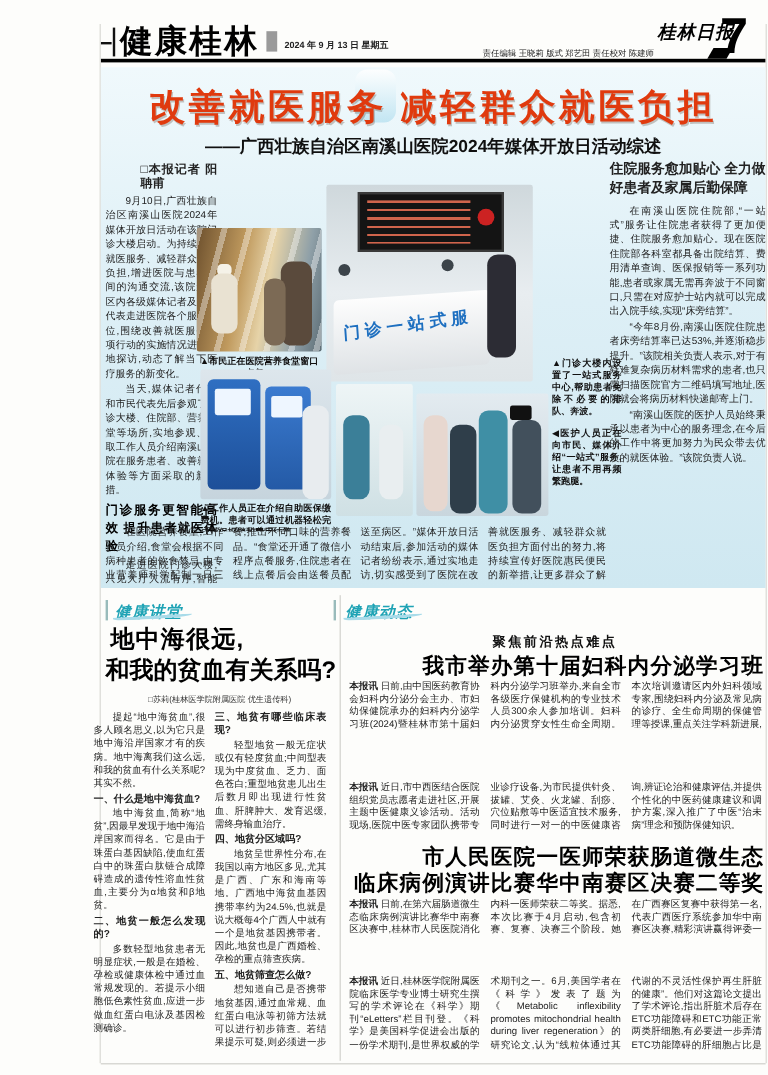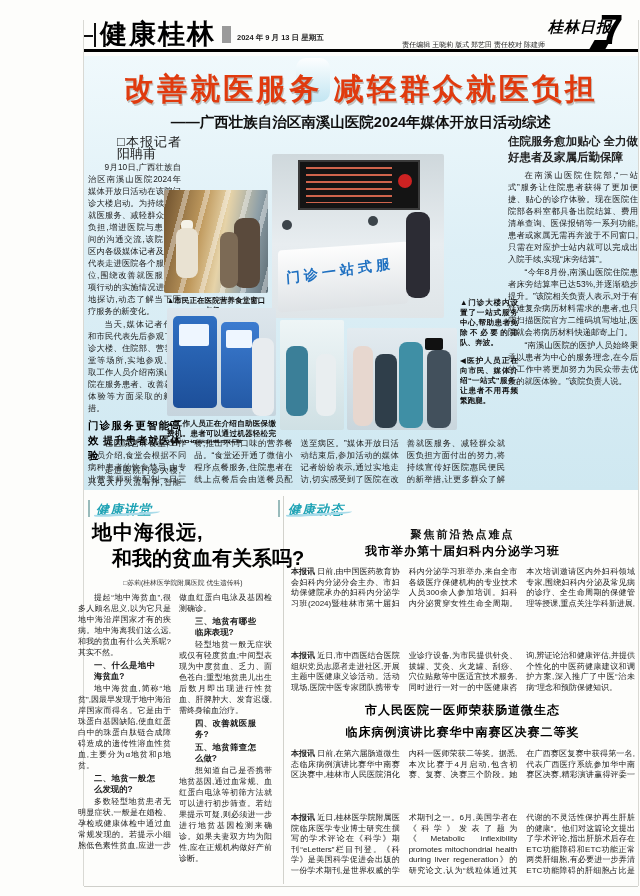--- a/index.html
+++ b/index.html
@@ -22,21 +22,21 @@
   .edge-r { left:638px; top:20px; width:1px; height:866px; background:#d9d9d4; }
   .edge-b { left:84px; top:886px; width:554px; height:1px; background:#cfcfca; }
 
   
   #panel { left:84px; top:56px; width:554px; height:434px; background:linear-gradient(180deg,#f0f9fc 0%,#ddeff6 45%,#cfe8f1 100%); }
   .deco-blob { left:212px; top:2px; width:34px; height:44px; border-radius:10px; background:linear-gradient(180deg,rgba(255,255,255,.85),rgba(160,215,235,.55)); }
   .m-headline { left:0; top:13px; width:554px; text-align:center; font-size:30px; font-weight:900; letter-spacing:3px; color:#e03a0e; text-shadow:1px 1.5px 0 rgba(60,30,10,.25); }
   .m-subhead { left:0; top:57px; width:554px; text-align:center; font-size:14.5px; font-weight:700; color:#101010; }
   .tcol { font-size:8.3px; line-height:12px; text-align:justify; color:#222; overflow:hidden; }
   .tcol p { text-indent:2em; margin-bottom:1px; }
-  .byline { font-size:13px; font-weight:400; text-indent:0 !important;padding-left:29px; }
+  .byline { font-size:10px; font-weight:700; text-indent:0 !important;padding-left:29px; }
   .subhd { font-size:10.5px; line-height:15px; font-weight:900; color:#000; margin:4px 0; text-indent:0 !important; }
   .lcol { left:4px; top:80px; width:93px; height:352px; }
   .rcol { left:424px; top:77px; width:130px; height:357px; }
   .rhead { font-size:11.5px; line-height:16px; font-weight:900; margin-bottom:4px; }
   .bstrip { left:4px; top:381px; width:417px; height:50px; column-count:4; column-gap:8px; }
 
   
   .photo { overflow:hidden; border-radius:2px; }
   .cap { font-size:7.6px; line-height:10px; font-weight:700; color:#111; text-align:justify; overflow:hidden; }
   .ph-canteen { left:80px; top:134px; width:104px; height:103px;
@@ -69,27 +69,27 @@
   .cap-kiosk { left:83px; top:363px; width:109px; height:24px; }
   .cap-counter { left:376px; top:242px; width:58px; height:52px; }
   .cap-media { left:376px; top:300px; width:58px; height:78px; }
 
   
   .vdiv { left:283px; top:496px; width:1px; height:388px; background:#d2d2cc; }
   .banner-tick { width:2px; height:17px; background:#9bb; }
   .banner-txt { font-size:13px; font-weight:900; color:#1fa3b5; letter-spacing:1px; font-style:italic;text-align:center; }
   .banner-swoosh { height:4px; border-bottom:3px solid #a8dbe9; border-radius:0 0 60% 40%; transform:rotate(-3deg); }
   .lec-t1 { left:92px; top:519px; font-size:20px; font-weight:900; letter-spacing:1px; color:#000; }
-  .lec-t2 { left:88px; top:545px; font-size:20px; font-weight:900; color:#000;margin-left:24px; }
+  .lec-t2 { left:88px; top:545px; font-size:20px; font-weight:900; color:#000; }
   .lec-by { left:86px; top:578px; width:194px; text-align:center; font-size:6.8px; color:#333; }
   .lec-body { left:78px; top:592px; width:194px; height:292px; column-count:2; column-gap:8px; font-size:8px; line-height:11px; text-align:justify; color:#222; overflow:hidden; }
-  .lec-body .sh { font-weight:900; font-size:8.4px; margin:2px 16px 1px; }
+  .lec-body .sh { font-weight:900; font-size:8.4px; margin:2px 0 1px; }
   .lec-body p { text-indent:2em; }
   .news-kicker { left:288px; top:527px; width:349px; text-align:center; font-size:11px; font-weight:900; color:#111; letter-spacing:2px; }
-  .nhl { left:288px; width:349px; text-align:center; font-size:12px; font-weight:900; color:#000; letter-spacing:1px; }
+  .nhl { left:288px; width:349px; text-align:right; font-size:18px; font-weight:900; color:#000; letter-spacing:1px; }
   .nbody { left:291px; width:344px; column-count:3; column-gap:9px; font-size:8px; line-height:10.5px; text-align:justify; color:#222; overflow:hidden; }
   .nbody b { font-weight:900; }
 </style>
 </head>
 <body>
 
 <div id="page">
 
   <div class="abs hdr-dash"></div>
   <div class="abs hdr-vbar"></div>
@@ -161,21 +161,21 @@
       <div class="p" style="left:52px;top:14px;width:24px;height:86px;background:#3f8fa5;"></div>
       <div class="p" style="left:80px;top:22px;width:24px;height:78px;background:#42505c;"></div>
       <div class="p" style="left:78px;top:10px;width:18px;height:12px;background:#111;border-radius:2px;"></div>
     </div>
 
     <div class="abs cap cap-counter">▲门诊大楼内设置了一站式服务中心,帮助患者免除不必要的排队、奔波。</div>
     <div class="abs cap cap-media">◀医护人员正在向市民、媒体介绍“一站式”服务,让患者不用再频繁跑腿。</div>
 
     <div class="abs tcol rcol">
       <div class="rhead">住院服务愈加贴心  全力做好患者及家属后勤保障</div>
-      <p>在南溪山医院住院部,“一站式”服务让住院患者获得了更加便捷、贴心的诊疗体验。现在医院住院部各科室都具备出院结算、费用清单查询、医保报销等一系列功能,患者或家属无需再奔波于不同窗口,只需在对应护士站内就可以完成出入院手续,实现“床旁结算”。</p>
+      <p>在南溪山医院住院部,“一站式”服务让住院患者获得了更加便捷、住院服务愈加贴心。现在医院住院部各科室都具备出院结算、费用清单查询、医保报销等一系列功能,患者或家属无需再奔波于不同窗口,只需在对应护士站内就可以完成出入院手续,实现“床旁结算”。</p>
       <p>“今年8月份,南溪山医院住院患者床旁结算率已达53%,并逐渐稳步提升。”该院相关负责人表示,对于有疑难复杂病历材料需求的患者,也只需扫描医院官方二维码填写地址,医院就会将病历材料快递邮寄上门。</p>
       <p>“南溪山医院的医护人员始终秉承以患者为中心的服务理念,在今后的工作中将更加努力为民众带去优质的就医体验。”该院负责人说。</p>
     </div>
 
     <div class="abs tcol bstrip">
       <p>在医院营养食堂,工作人员介绍,食堂会根据不同病种患者的饮食禁忌,由专业营养师科学配制一日三餐,推出不同口味的营养餐品。“食堂还开通了微信小程序点餐服务,住院患者在线上点餐后会由送餐员配送至病区。”媒体开放日活动结束后,参加活动的媒体记者纷纷表示,通过实地走访,切实感受到了医院在改善就医服务、减轻群众就医负担方面付出的努力,将持续宣传好医院惠民便民的新举措,让更多群众了解并享受到这些实实在在的便利。</p>
     </div>
   </div>
 
   <div class="abs vdiv"></div>
@@ -187,21 +187,22 @@
   <div class="abs lec-t2">和我的贫血有关系吗?</div>
   <div class="abs lec-by">□苏莉(桂林医学院附属医院 优生遗传科)</div>
   <div class="abs lec-body">
     <p>提起“地中海贫血”,很多人顾名思义,以为它只是地中海沿岸国家才有的疾病。地中海离我们这么远,和我的贫血有什么关系呢?其实不然。</p>
     <div class="sh">一、什么是地中海贫血?</div>
     <p>地中海贫血,简称“地贫”,因最早发现于地中海沿岸国家而得名。它是由于珠蛋白基因缺陷,使血红蛋白中的珠蛋白肽链合成障碍造成的遗传性溶血性贫血,主要分为α地贫和β地贫。</p>
     <div class="sh">二、地贫一般怎么发现的?</div>
     <p>多数轻型地贫患者无明显症状,一般是在婚检、孕检或健康体检中通过血常规发现的。若提示小细胞低色素性贫血,应进一步做血红蛋白电泳及基因检测确诊。</p>
     <div class="sh">三、地贫有哪些临床表现?</div>
     <p>轻型地贫一般无症状或仅有轻度贫血;中间型表现为中度贫血、乏力、面色苍白;重型地贫患儿出生后数月即出现进行性贫血、肝脾肿大、发育迟缓,需终身输血治疗。</p>
-    <div class="sh">四、改善就医服务?</div>
+    <div class="sh">四、地贫分区域吗?</div>
+    <p>地贫呈世界性分布,在我国以南方地区多见,尤其是广西、广东和海南等地。广西地中海贫血基因携带率约为24.5%,也就是说大概每4个广西人中就有一个是地贫基因携带者。因此,地贫也是广西婚检、孕检的重点筛查疾病。</p>
     <div class="sh">五、地贫筛查怎么做?</div>
     <p>想知道自己是否携带地贫基因,通过血常规、血红蛋白电泳等初筛方法就可以进行初步筛查。若结果提示可疑,则必须进一步进行地贫基因检测来确诊。如果夫妻双方均为阳性,应在正规机构做好产前诊断。</p>
 
   </div>
 
   <div class="abs banner-tick" style="left:278px;top:500px;"></div>
   <div class="abs banner-txt" style="left:288px;top:501px;">健康动态</div>
   <div class="abs banner-swoosh" style="left:286px;top:512px;width:66px;"></div>
 
   <div class="abs news-kicker">聚焦前沿热点难点</div>

